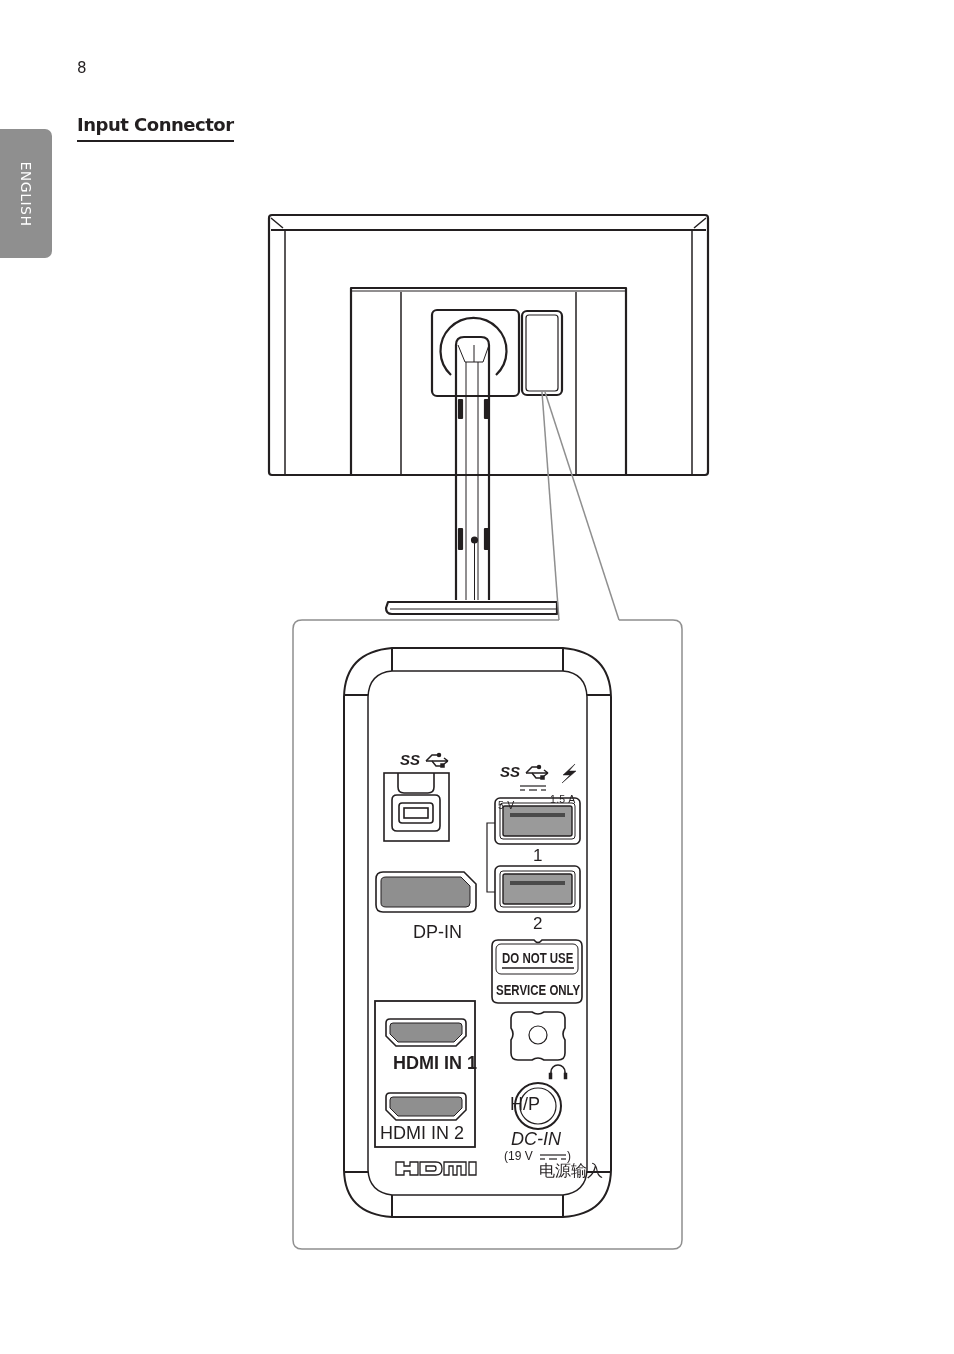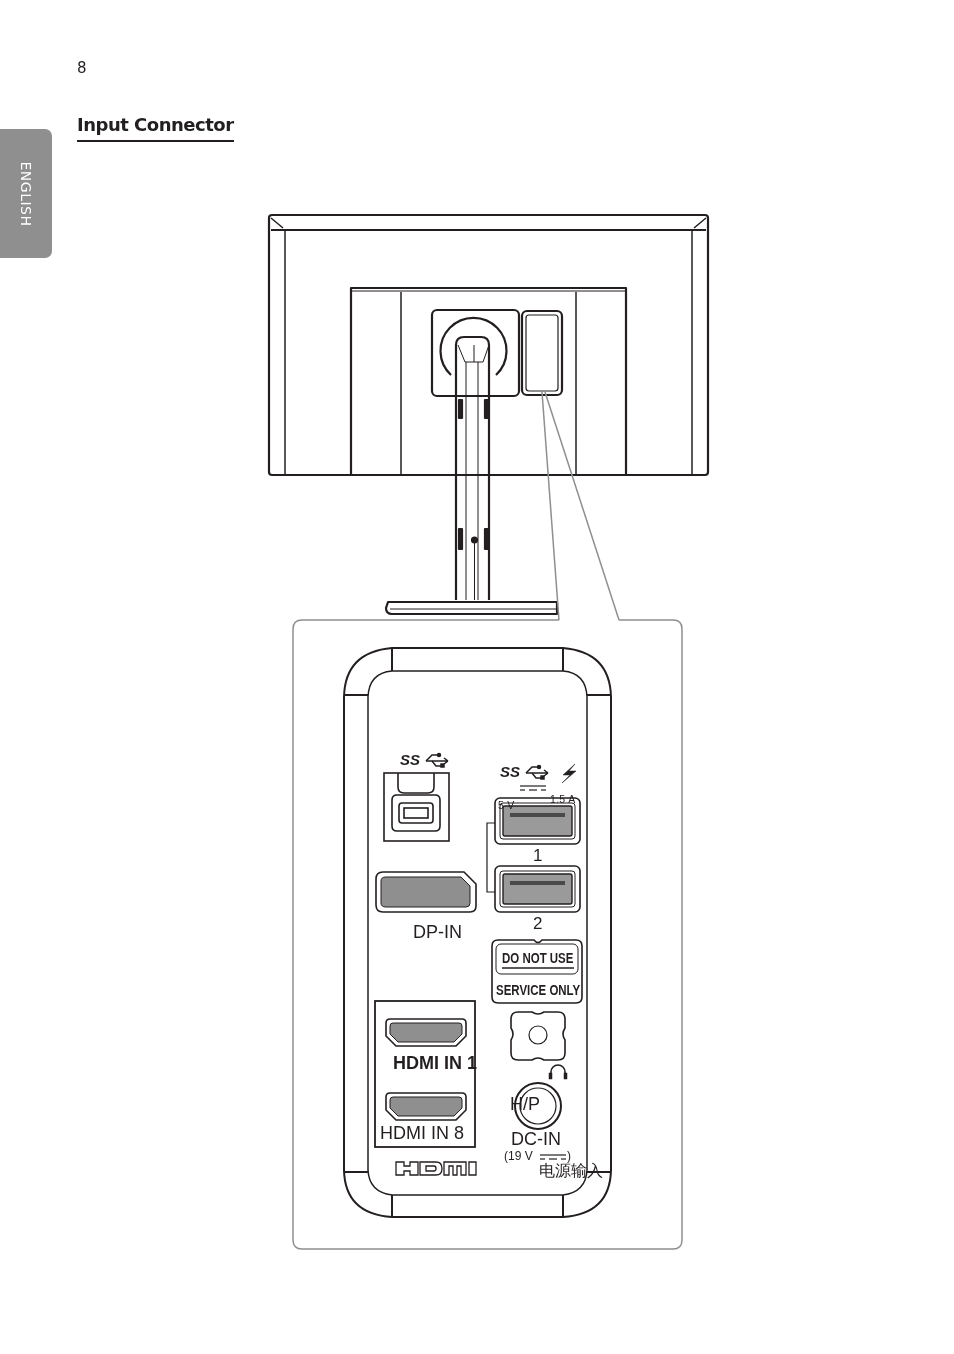--- a/index.html
+++ b/index.html
@@ -174,18 +174,18 @@
 <div class="lbl lbl-ss" style="left:400px; top:751px;">SS</div>
 <div class="lbl lbl-ss" style="left:500px; top:763px;">SS</div>
 <div class="lbl lbl-small" style="left:498px; top:781px;margin-top:18px;">5 V</div>
 <div class="lbl lbl-small" style="left:550px; top:781px;margin-top:12px;">1.5 A</div>
 <div class="lbl lbl-num" style="left:533px; top:846px;">1</div>
 <div class="lbl lbl-num" style="left:533px; top:914px;">2</div>
 <div class="lbl lbl-big" style="left:397px; top:922px;margin-left:16px;">DP-IN</div>
 <div class="lbl lbl-cond" style="left:502px; top:950px;">DO NOT USE</div>
 <div class="lbl lbl-cond" style="left:496px; top:982px;">SERVICE ONLY</div>
 <div class="lbl lbl-big" style="left:393px; top:1053px;font-weight:bold;">HDMI IN 1</div>
-<div class="lbl lbl-big" style="left:380px; top:1123px;">HDMI IN 8</div>
+<div class="lbl lbl-big" style="left:380px; top:1123px;">HDMI IN 2</div>
 <div class="lbl lbl-big" style="left:510px; top:1062px;margin-top:32px;">H/P</div>
-<div class="lbl lbl-big" style="left:511px; top:1129px;">DC-IN</div>
+<div class="lbl lbl-big" style="left:511px; top:1129px;font-style:italic;">DC-IN</div>
 <div class="lbl" style="left:504px; top:1149px; font-size:12px;text-align:right;">(19 V</div>
 <div class="lbl" style="left:567px; top:1149px; font-size:12px;">)</div>
 <div class="lbl lbl-cn" style="left:503px; top:1161px;">电源输入</div>
 
 </body></html>

